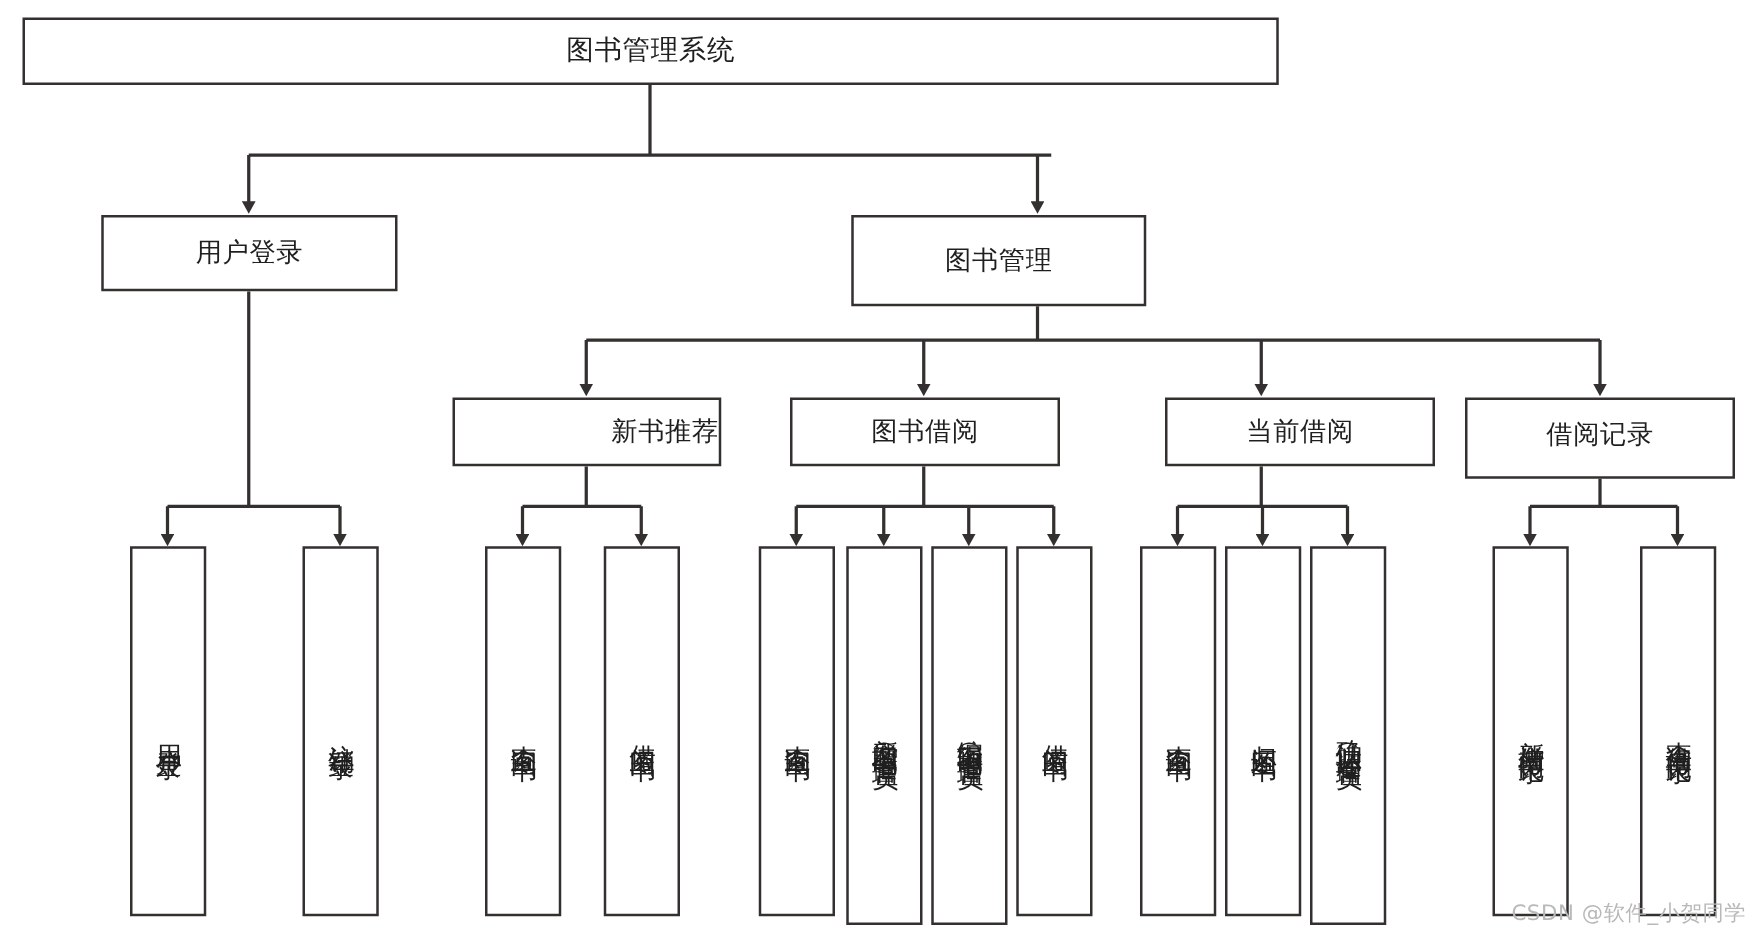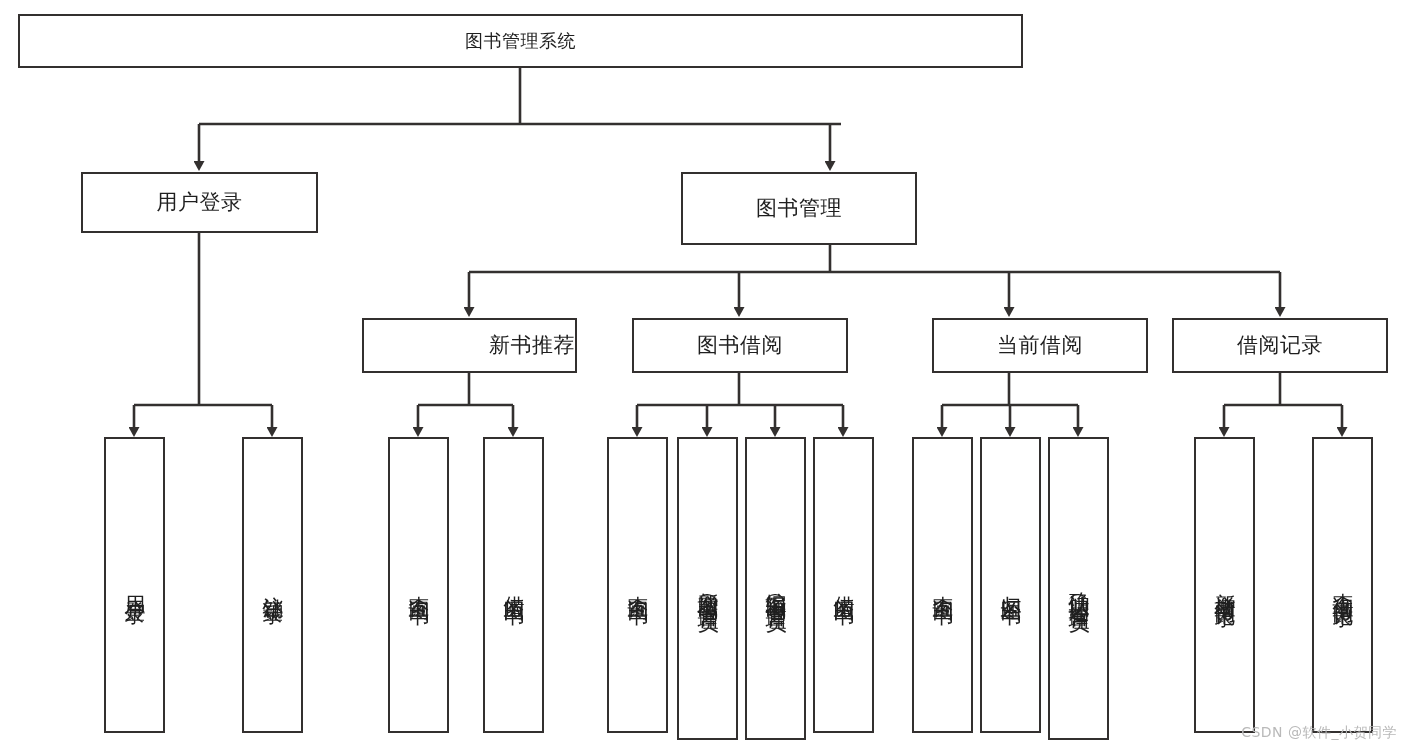--- a/index.html
+++ b/index.html
@@ -32,38 +32,38 @@
     justify-content:center;
     text-align:center;
   }
   .node .label{
     font-size:21px;
     line-height:1.15;
     letter-spacing:0.5px;
     color:#1f1f1f;
     white-space:nowrap;
   }
-  .node.root .label{font-size:18px;}
+  .node.root .label{font-size:22px;}
   .node.vertical{
     align-items:center;
     justify-content:center;
   }
   .node.vertical .label{
     writing-mode:vertical-rl;
     text-orientation:upright;
     white-space:nowrap;
     font-size:21px;
     letter-spacing:3px;
     line-height:1.1;
   }
   .watermark{
     position:absolute;
     right:8px;
     bottom:5px;
-    font-size:14px;
+    font-size:17px;
     color:#b9b9b9;
     letter-spacing:0.5px;
     white-space:nowrap;
     user-select:none;
   }
 </style>
 </head>
 <body>
 
 <div id="canvas" style="background: rgb(255, 255, 255);">
@@ -131,21 +131,21 @@
 
   <div class="node lvl3" style="left: 362px; top: 318px; width: 215px; height: 55px; border-color: rgb(51, 48, 47); background: rgb(255, 255, 255); justify-content: flex-end;">
     <span class="label">新书推荐</span>
   </div>
   <div class="node lvl3" style="left: 632px; top: 318px; width: 216px; height: 55px; border-color: rgb(51, 48, 47); background: rgb(255, 255, 255);">
     <span class="label">图书借阅</span>
   </div>
   <div class="node lvl3" style="left: 932px; top: 318px; width: 216px; height: 55px; border-color: rgb(51, 48, 47); background: rgb(255, 255, 255);">
     <span class="label">当前借阅</span>
   </div>
-  <div class="node lvl3" style="left: 1172px; top: 318px; width: 216px; height: 55px; border-color: rgb(51, 48, 47); background: rgb(255, 255, 255);">
+  <div class="node lvl3" style="left: 1172px; top: 318px; width: 216px; height: 65px; border-color: rgb(51, 48, 47); background: rgb(255, 255, 255); font-family: Liberation Mono, monospace;">
     <span class="label">借阅记录</span>
   </div>
 
   <div class="node vertical" style="left: 104px; top: 437px; width: 61px; height: 296px; border-color: rgb(51, 48, 47); background: rgb(255, 255, 255);">
     <span class="label">用户登录</span>
   </div>
   <div class="node vertical" style="left: 242px; top: 437px; width: 61px; height: 296px; border-color: rgb(51, 48, 47); background: rgb(255, 255, 255);">
     <span class="label">注销登录</span>
   </div>
   <div class="node vertical" style="left: 388px; top: 437px; width: 61px; height: 296px; border-color: rgb(51, 48, 47); background: rgb(255, 255, 255);">

